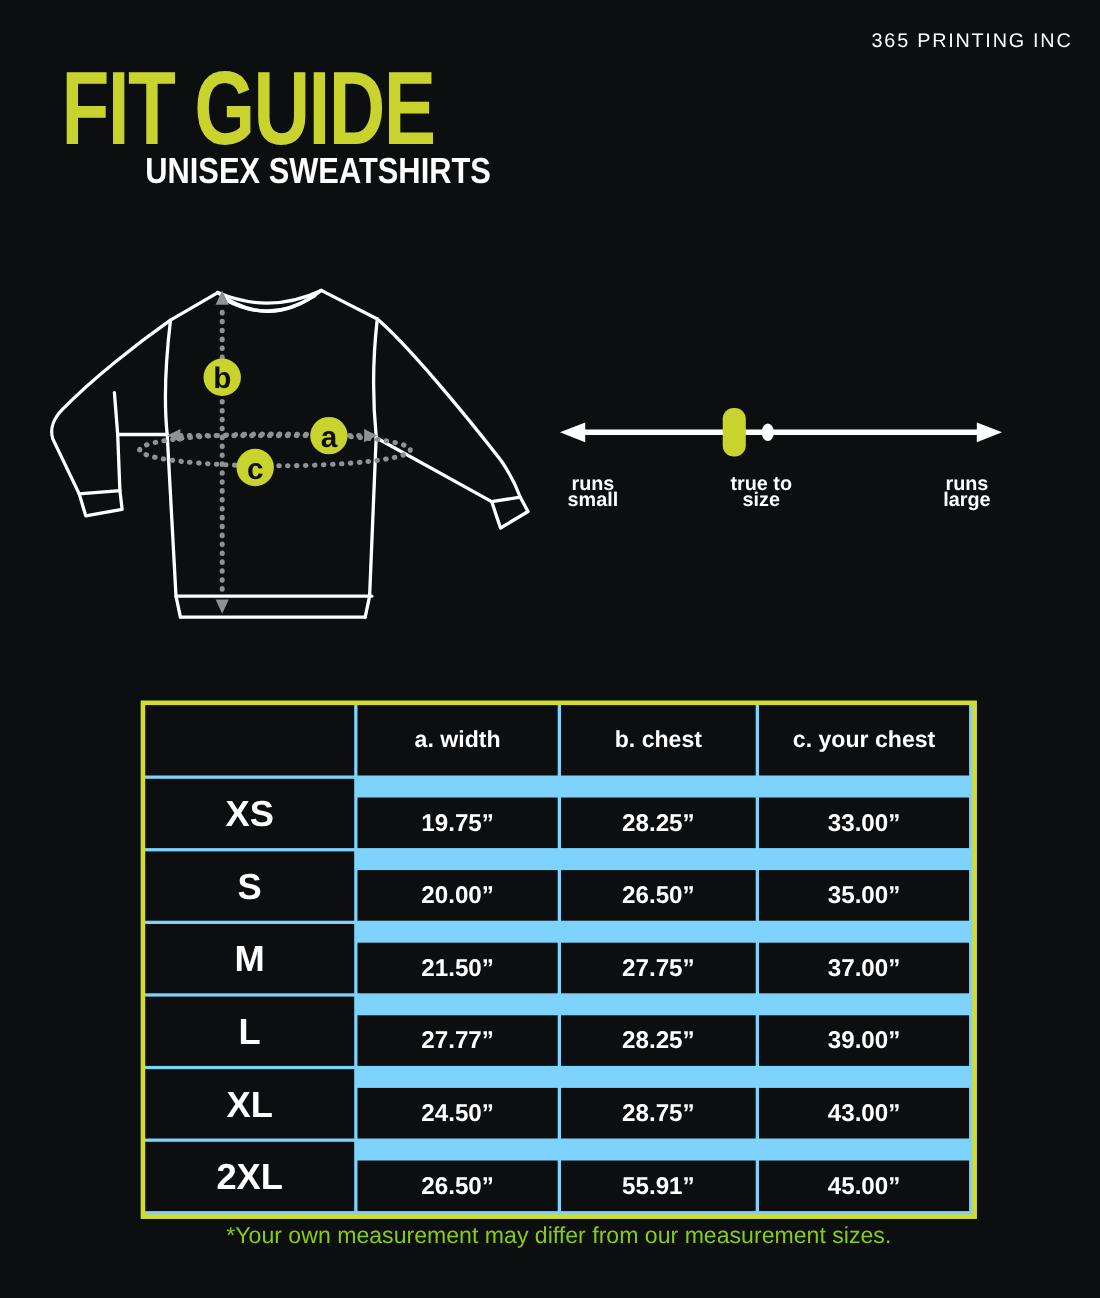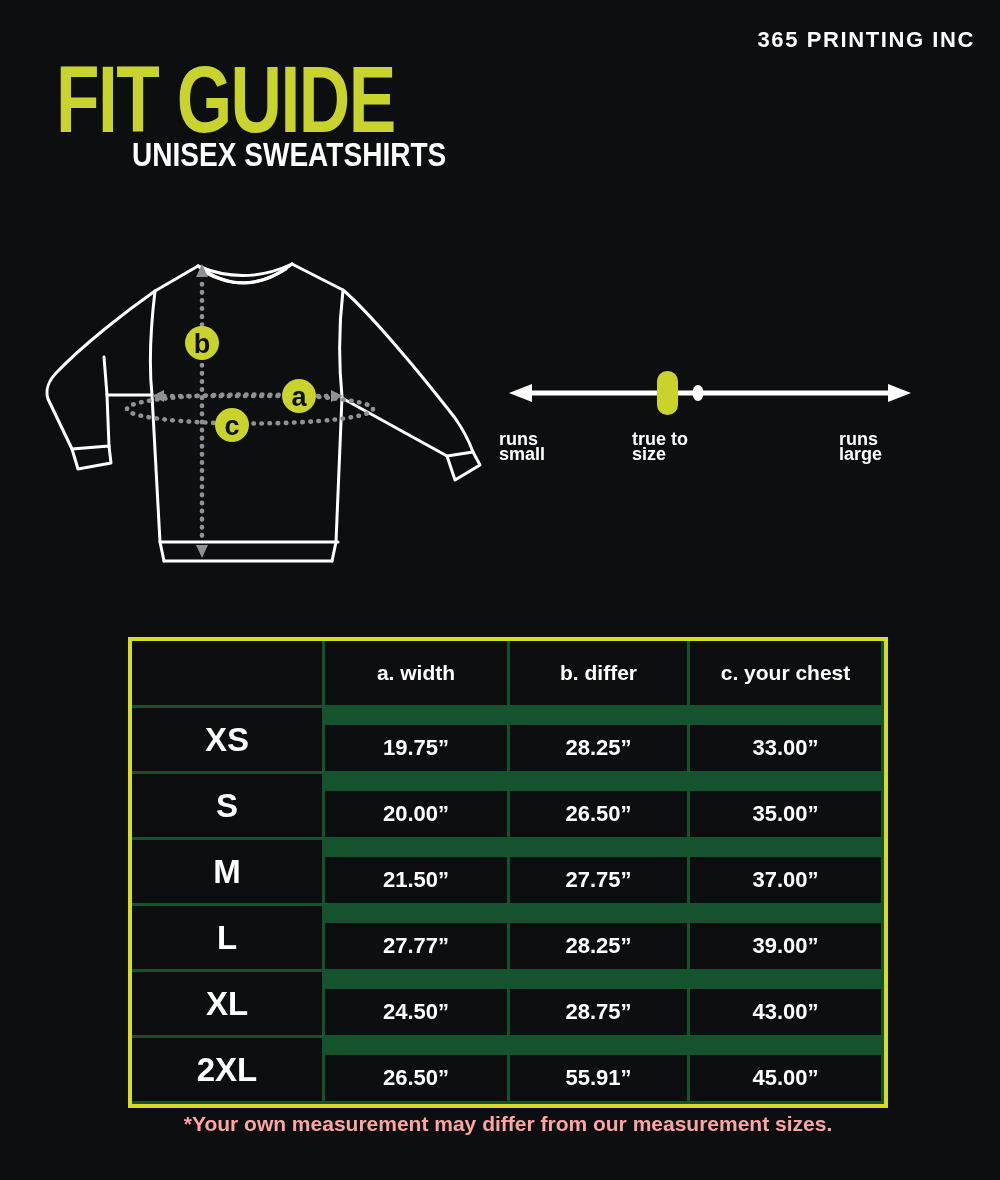--- a/index.html
+++ b/index.html
@@ -12,21 +12,21 @@
   html,body{background:var(--bg);}
   body{
     width:1000px;height:1180px;position:relative;overflow:hidden;
     font-family:"Liberation Sans","DejaVu Sans",sans-serif;color:#fff;
   }
   .page{position:absolute;inset:0;background:var(--bg);}
 
   
   .brand{
     position:absolute;top:27px;right:25px;
-    font-size:22px;font-weight:bold;letter-spacing:1.6px;color:#fff;white-space:nowrap;
+    font-size:18px;font-weight:normal;letter-spacing:1.6px;color:#fff;white-space:nowrap;
   }
   .title{
     position:absolute;left:56px;top:52px;
     font-size:95px;font-weight:bold;line-height:1;color:var(--lime);
     transform:scaleX(.75);transform-origin:left top;letter-spacing:-2px;white-space:nowrap;
   }
   .subtitle{
     position:absolute;left:132px;top:138px;
     font-size:33px;font-weight:bold;line-height:1;color:#fff;
     transform:scaleX(.85);transform-origin:left top;white-space:nowrap;
@@ -43,51 +43,51 @@
     font-size:27px;font-weight:bold;text-anchor:middle;
   }
 
   
   .scale-svg{position:absolute;left:505px;top:363px;width:410px;height:64px;}
   .scale-line{stroke:#fff;stroke-width:5;stroke-linecap:butt;}
   .scale-arrow{fill:#fff;stroke:none;}
   .scale-marker{fill:var(--lime);stroke:none;}
   .scale-dot{fill:#fff;stroke:none;}
   .scale-label{
-    position:absolute;top:432px;text-align:left;
+    position:absolute;top:432px;text-align:center;
     font-size:18px;font-weight:bold;line-height:15px;color:#fff;
   }
   .scale-label.left{left:499px;width:80px;}
   .scale-label.center{left:632px;width:120px;}
   .scale-label.right{left:839px;width:80px;}
 
   
   .size-table{
     position:absolute;left:128px;top:637px;width:760px;
     border:4px solid var(--table-border);
-    background:#14532d;
+    background:#7dd3fc;
     display:grid;
     grid-template-columns:190px 182px 177px 1fr;
     grid-template-rows:64px repeat(6,63px);
     gap:3px;
     padding:0 3px 3px 0;
   }
   .trow{display:contents;}
   .cell{
     background:var(--bg);
     display:flex;align-items:center;justify-content:center;
     font-weight:bold;color:#fff;
   }
   .cell.head{font-size:21px;}
   .cell.size{font-size:33px;}
   .cell.val{font-size:22px;margin-top:17px;}
 
   .footnote{
     position:absolute;left:128px;top:1112px;width:760px;
-    text-align:center;font-size:21px;font-weight:bold;color:#fca5a5;white-space:nowrap;
+    text-align:center;font-size:21px;font-weight:normal;color:#84cc16;white-space:nowrap;
   }
 </style>
 </head>
 <body>
 
 <div class="page">
 
   <div class="brand">365 PRINTING INC</div>
   <h1 class="title">FIT GUIDE</h1>
   <h2 class="subtitle">UNISEX SWEATSHIRTS</h2>
@@ -166,21 +166,21 @@
   </div>
   <div class="scale-label right">
     <span>runs</span><br>
     <span>large</span>
   </div>
 
   <div class="size-table">
     <div class="trow">
       <div class="cell head"></div>
       <div class="cell head">a. width</div>
-      <div class="cell head">b. differ</div>
+      <div class="cell head">b. chest</div>
       <div class="cell head">c. your chest</div>
     </div>
     <div class="trow">
       <div class="cell size">XS</div>
       <div class="cell val">19.75”</div>
       <div class="cell val">28.25”</div>
       <div class="cell val">33.00”</div>
     </div>
     <div class="trow">
       <div class="cell size">S</div>

